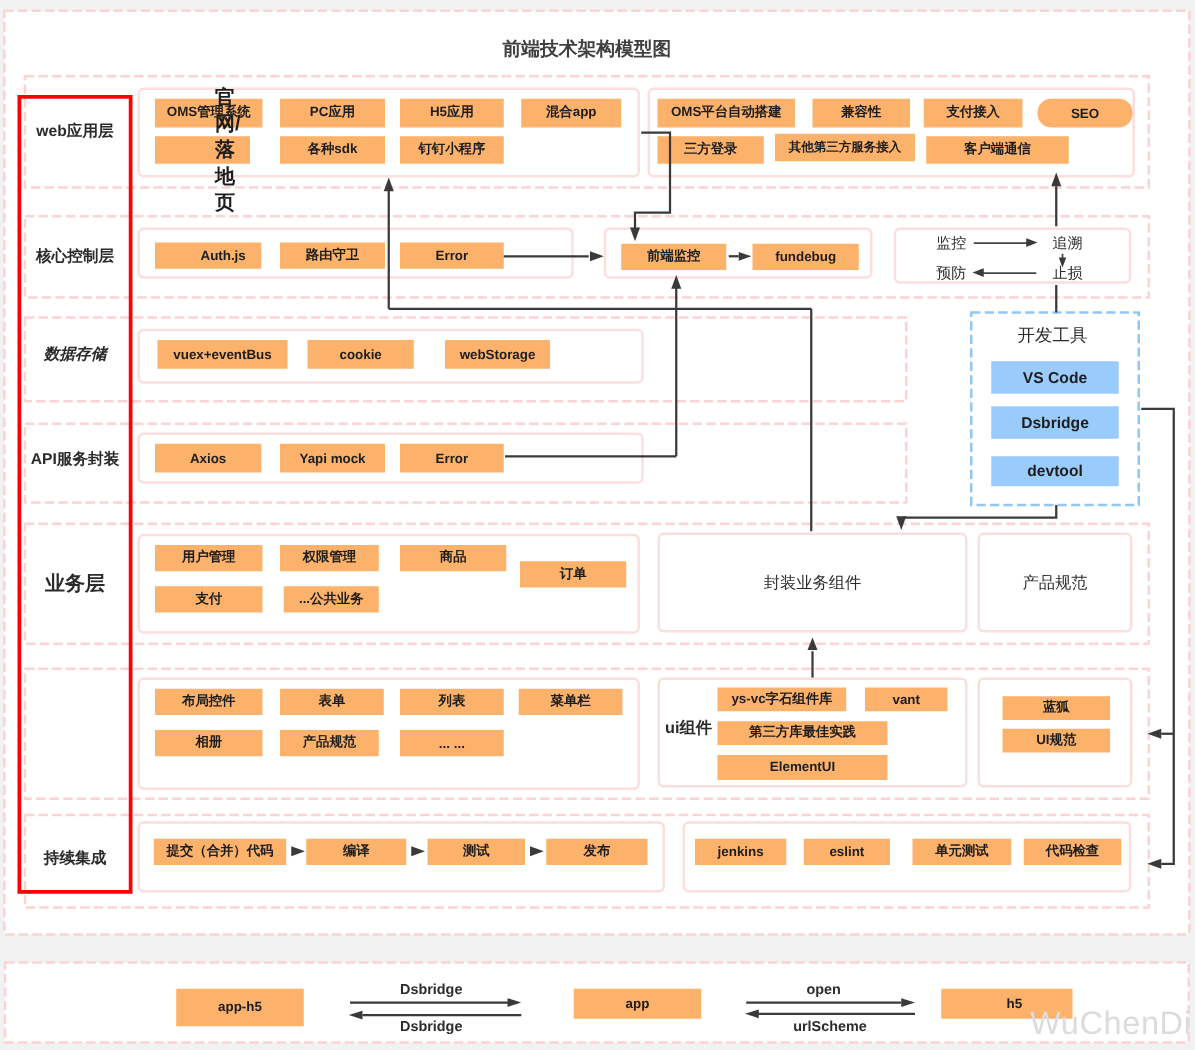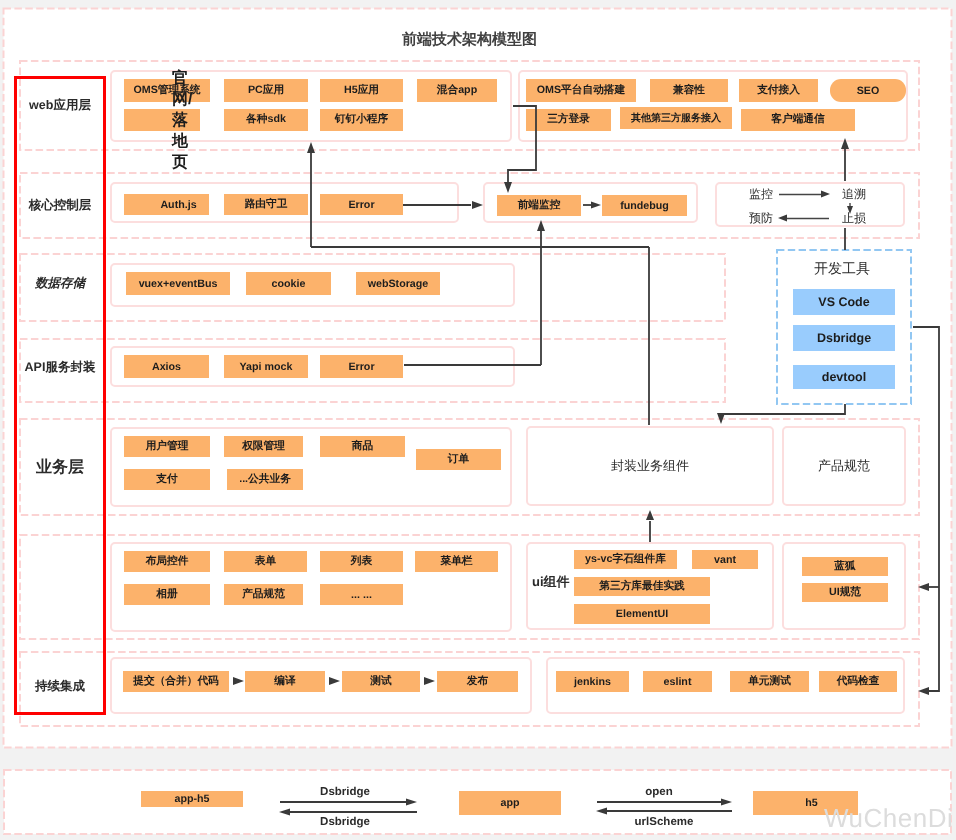--- a/index.html
+++ b/index.html
@@ -144,21 +144,21 @@
   <div class="chip" style="left:437px;top:671px;width:81px;height:21px;font-size:10.7px;">发布</div>
 
   <div class="card" style="left:546px;top:657px;width:359px;height:57px;"></div>
   <div class="chip" style="left:556px;top:671px;width:73px;height:21px;font-size:10.7px;">jenkins</div>
   <div class="chip" style="left:643px;top:671px;width:69px;height:21px;font-size:10.7px;">eslint</div>
   <div class="chip" style="left:730px;top:671px;width:79px;height:21px;font-size:10.7px;">单元测试</div>
   <div class="chip" style="left:819px;top:671px;width:78px;height:21px;font-size:10.7px;">代码检查</div>
 
   <div class="redbox" style="left:14px;top:76px;width:92px;height:639px;"></div>
 
-  <div class="chip" style="left:141px;top:791px;width:102px;height:16px;font-size:10.7px;">app-h5</div>
+  <div class="chip" style="left:141px;top:791px;width:102px;height:30px;font-size:10.7px;">app-h5</div>
   <div class="chip" style="left:459px;top:791px;width:102px;height:24px;font-size:10.7px;">app</div>
   <div class="chip" style="left:753px;top:791px;width:105px;height:24px;font-size:10.7px;padding-left:12px;">h5</div>
   <div class="txt" style="left:301px;top:786px;width:88px;height:11px;font-size:11.5px;font-weight:700;">Dsbridge</div>
   <div class="txt" style="left:301px;top:816px;width:88px;height:11px;font-size:11.5px;font-weight:700;">Dsbridge</div>
   <div class="txt" style="left:615px;top:786px;width:88px;height:11px;font-size:11.5px;font-weight:700;">open</div>
   <div class="txt" style="left:620px;top:816px;width:88px;height:11px;font-size:11.5px;font-weight:700;">urlScheme</div>
 
   <div class="wm" style="left:824px;top:803px;font-size:26px;letter-spacing:0.5px;color:#dcdcdc;font-family:'Liberation Sans',sans-serif;">WuChenDi</div>
 
   <svg class="arrows" viewBox="0 0 956 840">

